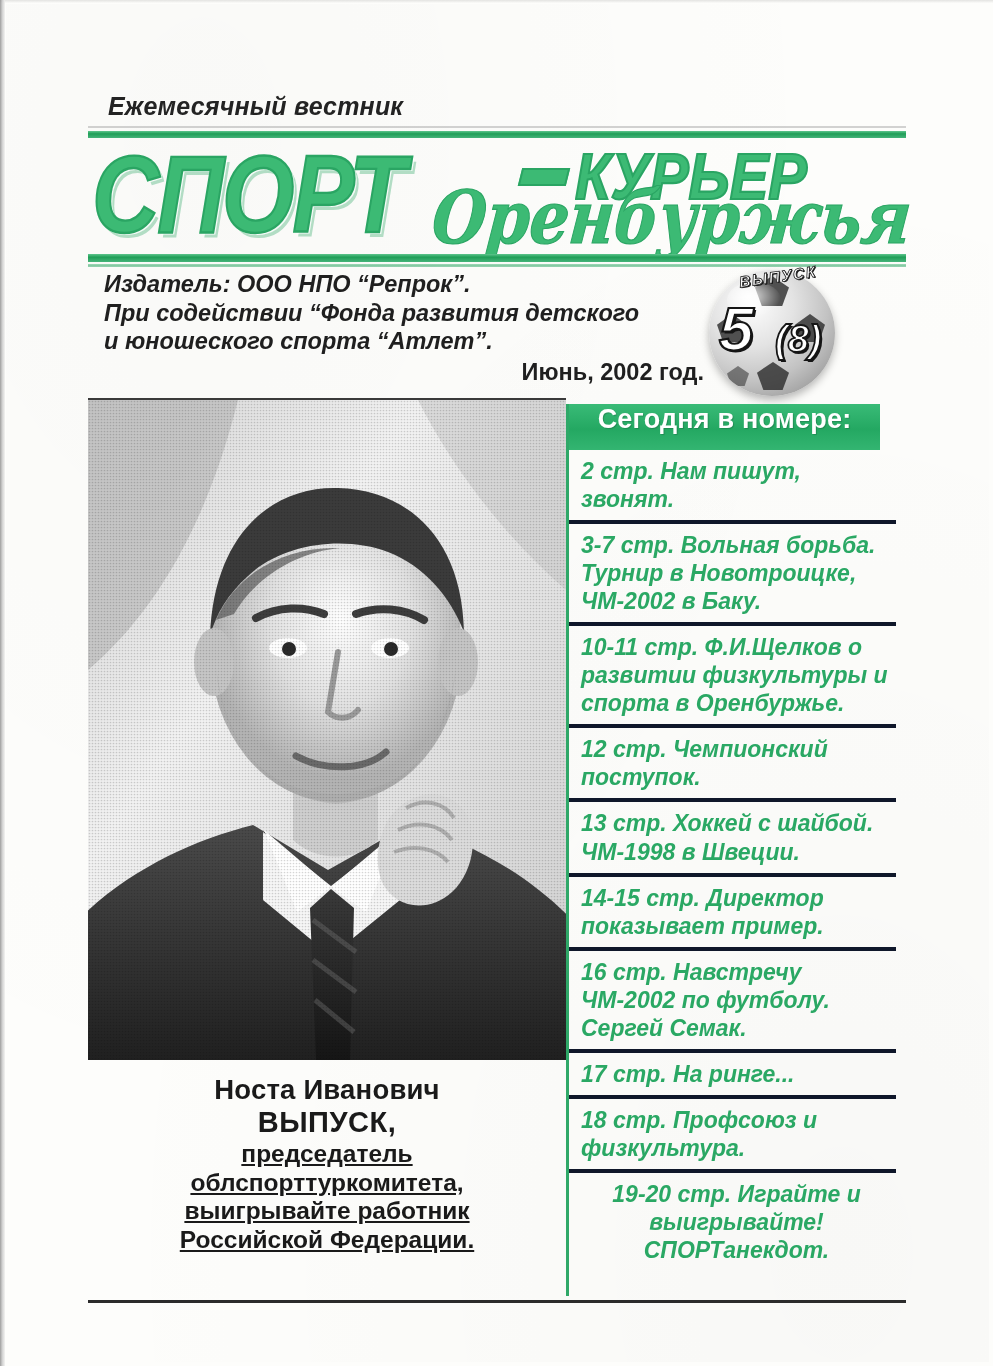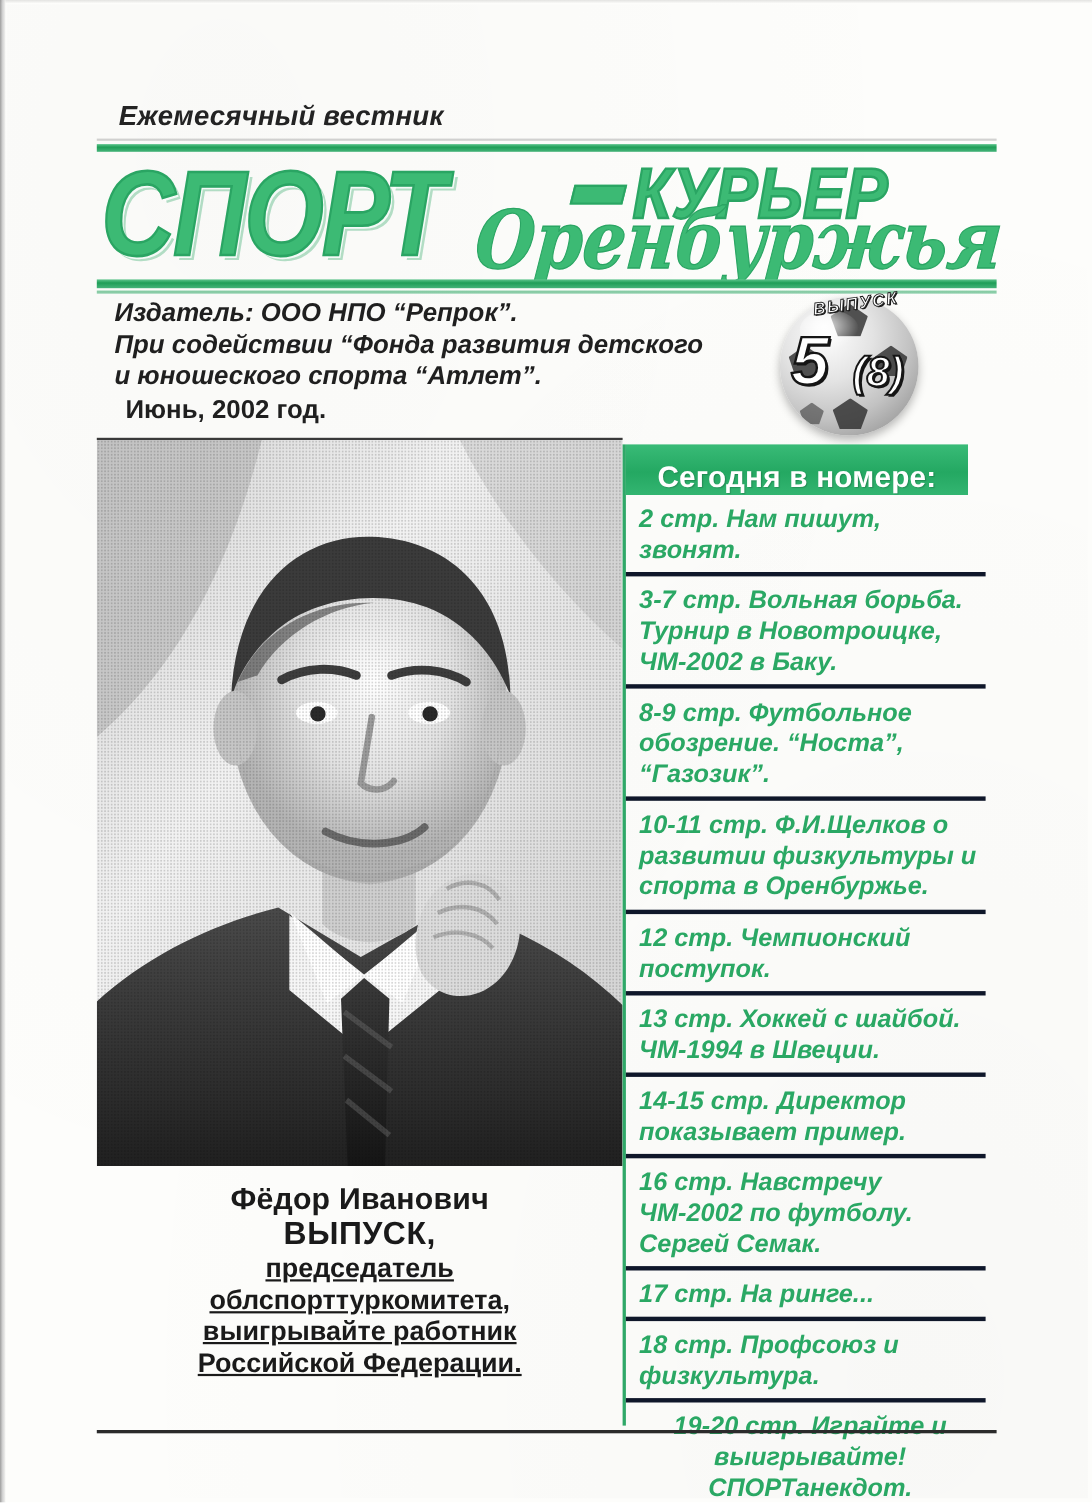--- a/index.html
+++ b/index.html
@@ -159,21 +159,21 @@
     top: 270px;
     width: 600px;
     font-size: 23.5px;
     font-weight: bold;
     font-style: italic;
     line-height: 1.22;
     color: #1f1f1f;
   }
   .pub-line { white-space: nowrap; }
   .pub-date {
-    text-align: left;
+    text-align: right;
     padding-left: 10px;
     padding-top: 2px;
     font-style: normal;
     white-space: nowrap;
   }
 
   
   .ball {
     position: absolute;
     left: 613px;
@@ -302,21 +302,21 @@
     background: #2fa868;
   }
   .toc-head {
     position: absolute;
     left: 3px;
     top: 6px;
     width: 311px;
     height: 46px;
     background: linear-gradient(180deg,#39bb77 0%, #24a862 55%, #33b571 100%);
     display: flex;
-    align-items: flex-end;
+    align-items: flex-start;
     justify-content: center;
   }
   .toc-head span {
     color: #ffffff;
     font-size: 27px;
     font-weight: bold;
     letter-spacing: .2px;
     text-shadow: 1px 1px 1px rgba(0,0,0,.18);
   }
   .toc-list {
@@ -475,41 +475,40 @@
               <path d="M318 408 C336 398 356 402 366 418"></path>
               <path d="M310 430 C330 420 352 424 364 440"></path>
               <path d="M306 452 C326 444 348 448 360 462"></path>
             </g>
 
             <rect x="0" y="0" width="478" height="660" fill="url(#halftone)" opacity="0.30" style="mix-blend-mode:multiply"></rect>
           </svg>
         </div>
 
         <div class="caption">
-          <div class="cap-name">Фёдор Иванович</div>
+          <div class="cap-name">Носта Иванович</div>
           <div class="cap-sur">ВЫПУСК,</div>
           <div class="cap-role">председатель</div>
           <div class="cap-role">облспорттуркомитета,</div>
           <div class="cap-role">выигрывайте работник</div>
           <div class="cap-role">Российской Федерации.</div>
         </div>
       </div>
 
       <div class="toc">
         <div class="toc-rail"></div>
         <div class="toc-head">
           <span>Сегодня в номере:</span>
         </div>
         <div class="toc-list" id="toc-list">
             <div class="toc-item">2 стр. Нам пишут, звонят.</div>
             <div class="toc-item">3-7 стр. Вольная борьба. Турнир в Новотроицке, ЧМ-2002 в Баку.</div>
-            <div class="toc-item">8-9 стр. Футбольное обозрение. “Носта”, “Газозик”.</div>
             <div class="toc-item">10-11 стр. Ф.И.Щелков о развитии физкультуры и спорта в Оренбуржье.</div>
             <div class="toc-item">12 стр. Чемпионский поступок.</div>
-            <div class="toc-item">13 стр. Хоккей с шайбой. ЧМ-1994 в Швеции.</div>
+            <div class="toc-item">13 стр. Хоккей с шайбой. ЧМ-1998 в Швеции.</div>
             <div class="toc-item">14-15 стр. Директор показывает пример.</div>
             <div class="toc-item">16 стр. Навстречу ЧМ-2002 по футболу. Сергей Семак.</div>
             <div class="toc-item">17 стр. На ринге...</div>
             <div class="toc-item">18 стр. Профсоюз и физкультура.</div>
             <div class="toc-item">19-20 стр. Играйте и выигрывайте! СПОРТанекдот.</div>
           </div>
       </div>
 
     </div>
 

